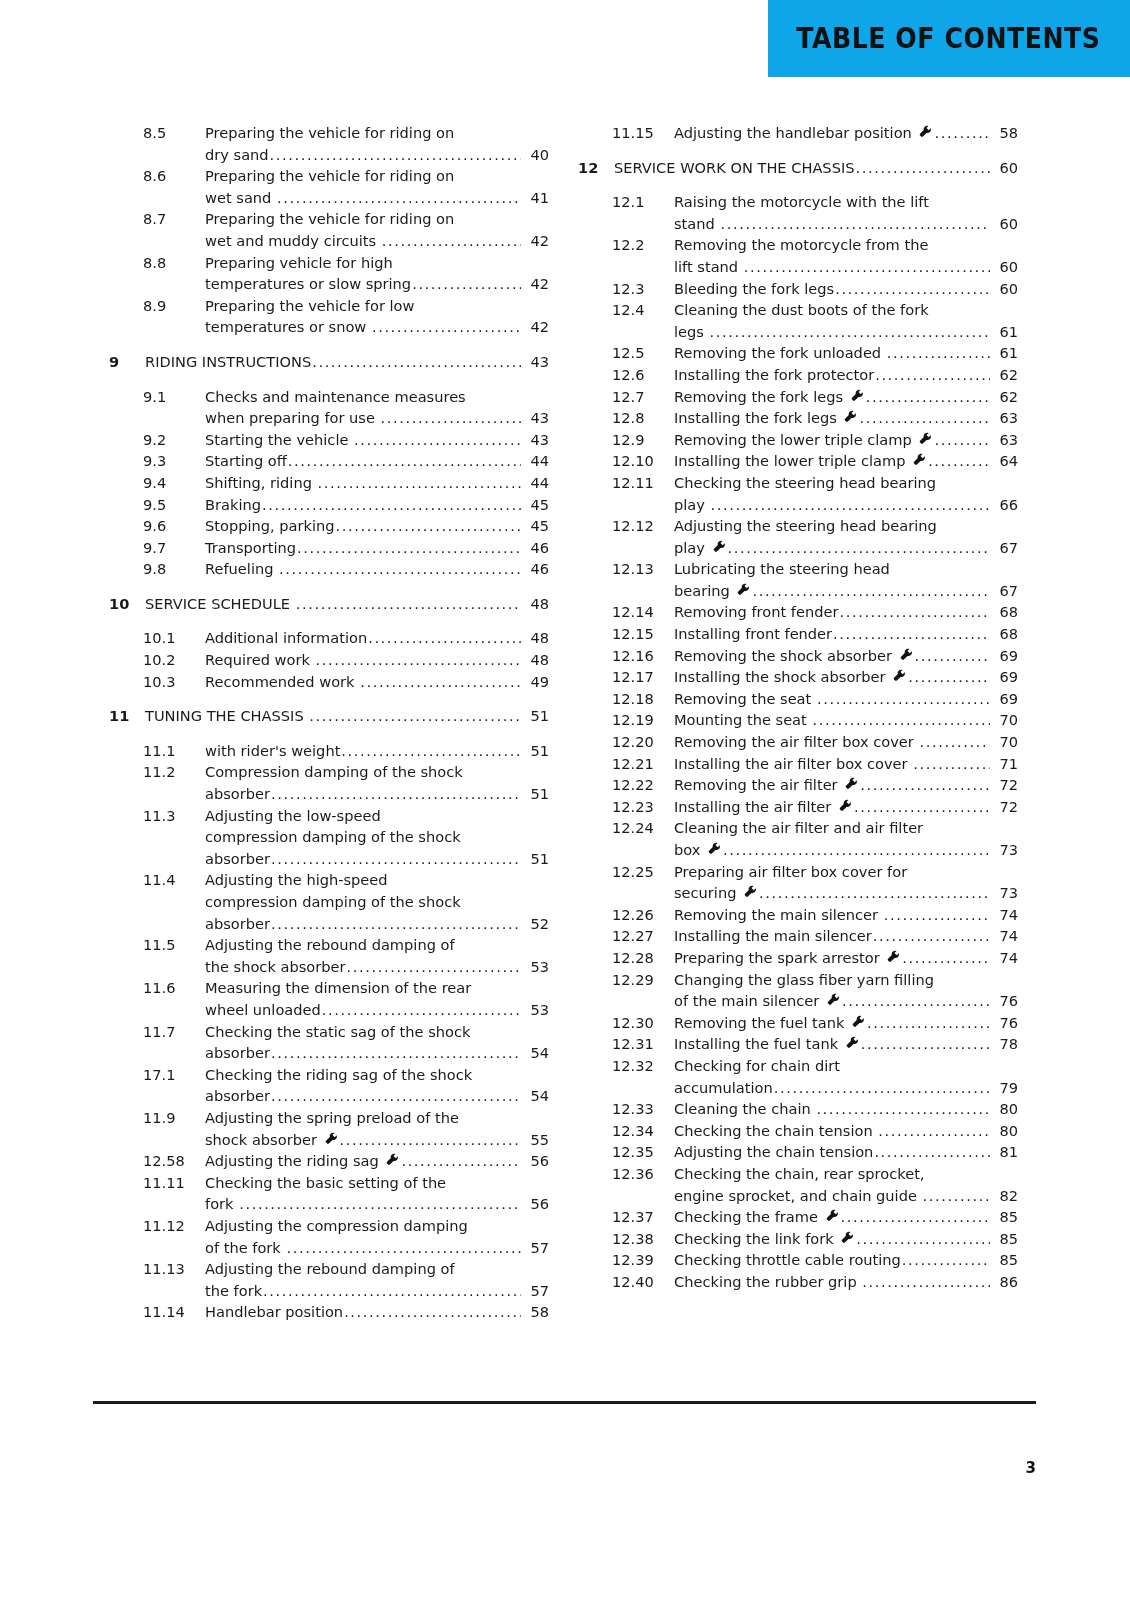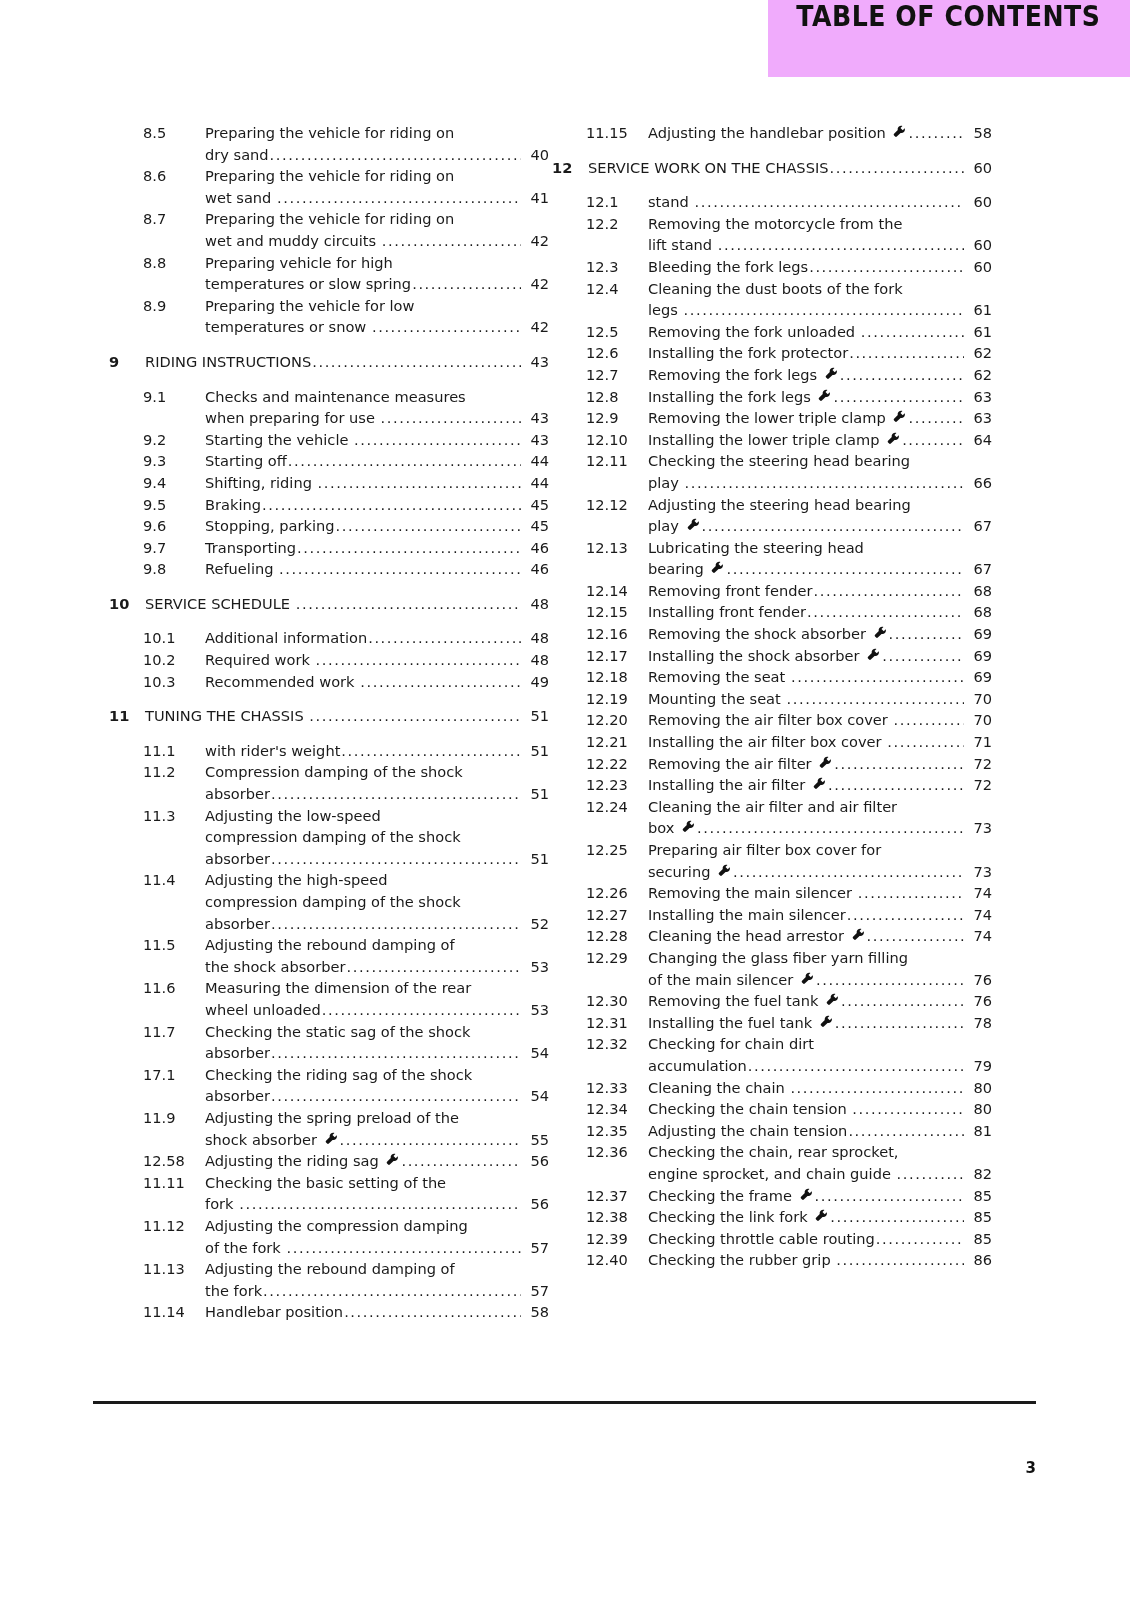--- a/index.html
+++ b/index.html
@@ -16,22 +16,23 @@
     overflow: hidden;
   }
 
   
   .header-band {
     position: absolute;
     top: 0;
     left: 768px;
     width: 362px;
     height: 77px;
-    background: #f0abfc;
+    background: #0ea5e9;
     display: flex;
+    align-items: center;
     justify-content: flex-end;
   }
   .header-title {
     font-family: "DejaVu Sans", "Liberation Sans", sans-serif;
     font-weight: bold;
     font-size: 28px;
     letter-spacing: 0.6px;
     color: #111111;
     padding-right: 33px;
     transform: scaleX(0.90);
@@ -46,21 +47,21 @@
     left: 0;
     width: 1130px;
     display: flex;
     padding-left: 16px;
   }
   .toc-col {
     width: 440px;
     box-sizing: border-box;
   }
   .toc-col.left  { margin-left: 93px; }
-  .toc-col.right { margin-left: 3px; }
+  .toc-col.right { margin-left: 29px; }
 
   
   .entry {
     display: flex;
     align-items: flex-start;
     font-size: 14.6px;
     line-height: 21.6px;
   }
   .entry.level1 { margin-top: 13px; margin-bottom: 13px; }
   .entry.level2 { margin-top: 0; }
@@ -534,20 +535,21 @@
           <div class="lastline">
             <span class="txt">SERVICE WORK ON THE CHASSIS</span>
             <span class="leader">..........................................................................................</span>
             <span class="page">60</span>
           </div>
         </div>
       </div>
       <div class="entry level2">
         <div class="num">12.1</div>
         <div class="body">
+          <div class="title-text">Raising the motorcycle with the lift</div>
           <div class="lastline">
             <span class="txt">stand </span>
             <span class="leader">..........................................................................................</span>
             <span class="page">60</span>
           </div>
         </div>
       </div>
       <div class="entry level2">
         <div class="num">12.2</div>
         <div class="body">
@@ -872,21 +874,21 @@
             <span class="txt">Installing the main silencer</span>
             <span class="leader">..........................................................................................</span>
             <span class="page">74</span>
           </div>
         </div>
       </div>
       <div class="entry level2">
         <div class="num">12.28</div>
         <div class="body">
           <div class="lastline">
-            <span class="txt">Cleaning the head arrestor </span>
+            <span class="txt">Preparing the spark arrestor </span>
             <span class="wrench">
               <svg viewBox="0 0 16 16" width="13" height="13">
                 <path fill="#111111" d="M11.6 1.2 C10.0 0.6 8.2 1.0 7.0 2.2 C5.9 3.3 5.5 4.9 5.9 6.3 L1.3 10.9 C0.7 11.5 0.7 12.4 1.3 13.0 L2.6 14.3 C3.2 14.9 4.1 14.9 4.7 14.3 L9.3 9.7 C10.7 10.1 12.3 9.7 13.4 8.6 C14.6 7.4 15.0 5.6 14.4 4.0 L12.0 6.4 L9.2 3.6 L11.6 1.2 Z"></path>
               </svg>
             </span>
             <span class="leader">..........................................................................................</span>
             <span class="page">74</span>
           </div>
         </div>
       </div>

